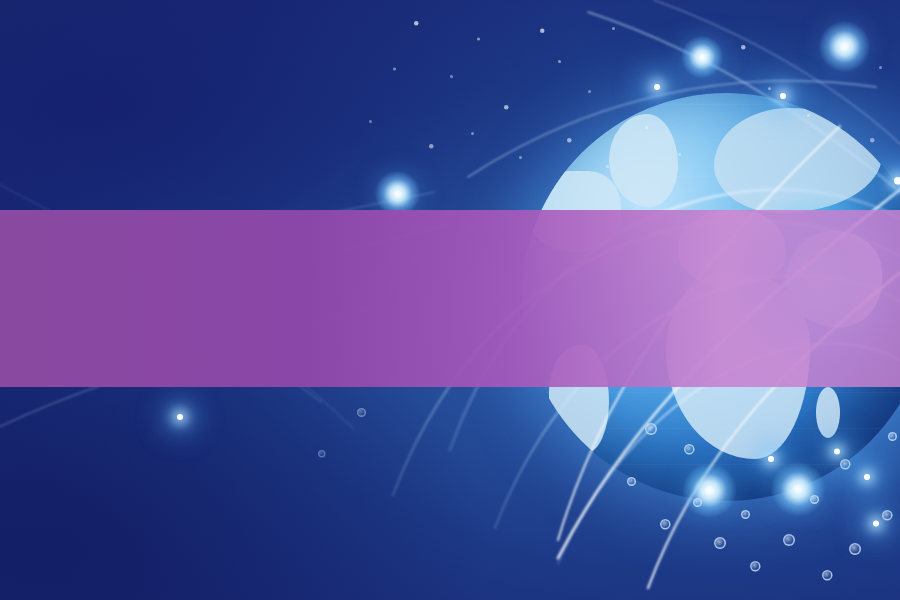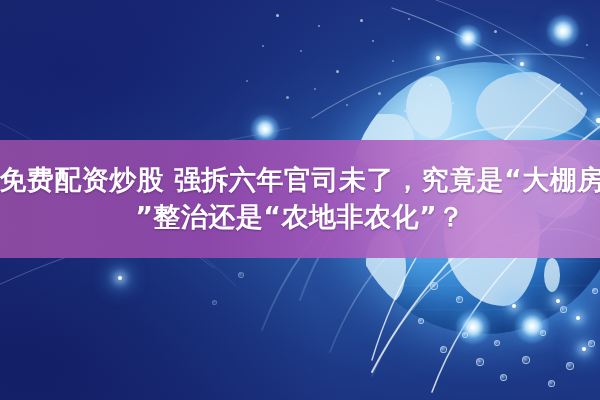--- a/index.html
+++ b/index.html
@@ -284,18 +284,14 @@
   <div class="bubble" style="left:560px;top:306px;width:5px;height:5px;"></div>
   <div class="bubble" style="left:592px;top:288px;width:4px;height:4px;"></div>
   <div class="bubble" style="left:418px;top:318px;width:4px;height:4px;"></div>
   <div class="bubble" style="left:238px;top:272px;width:4px;height:4px;opacity:.55"></div>
   <div class="bubble" style="left:212px;top:300px;width:3px;height:3px;opacity:.45"></div>
 
   <div class="band">
     <div class="band-tint"></div>
   </div>
 
-  <div class="caption">
-    <div class="line1">免费配资炒股 强拆六年官司未了，究竟是“大棚房</div>
-    <div class="line2">”整治还是“农地非农化”？</div>
-  </div>
 
 </div>
 
 </body></html>

